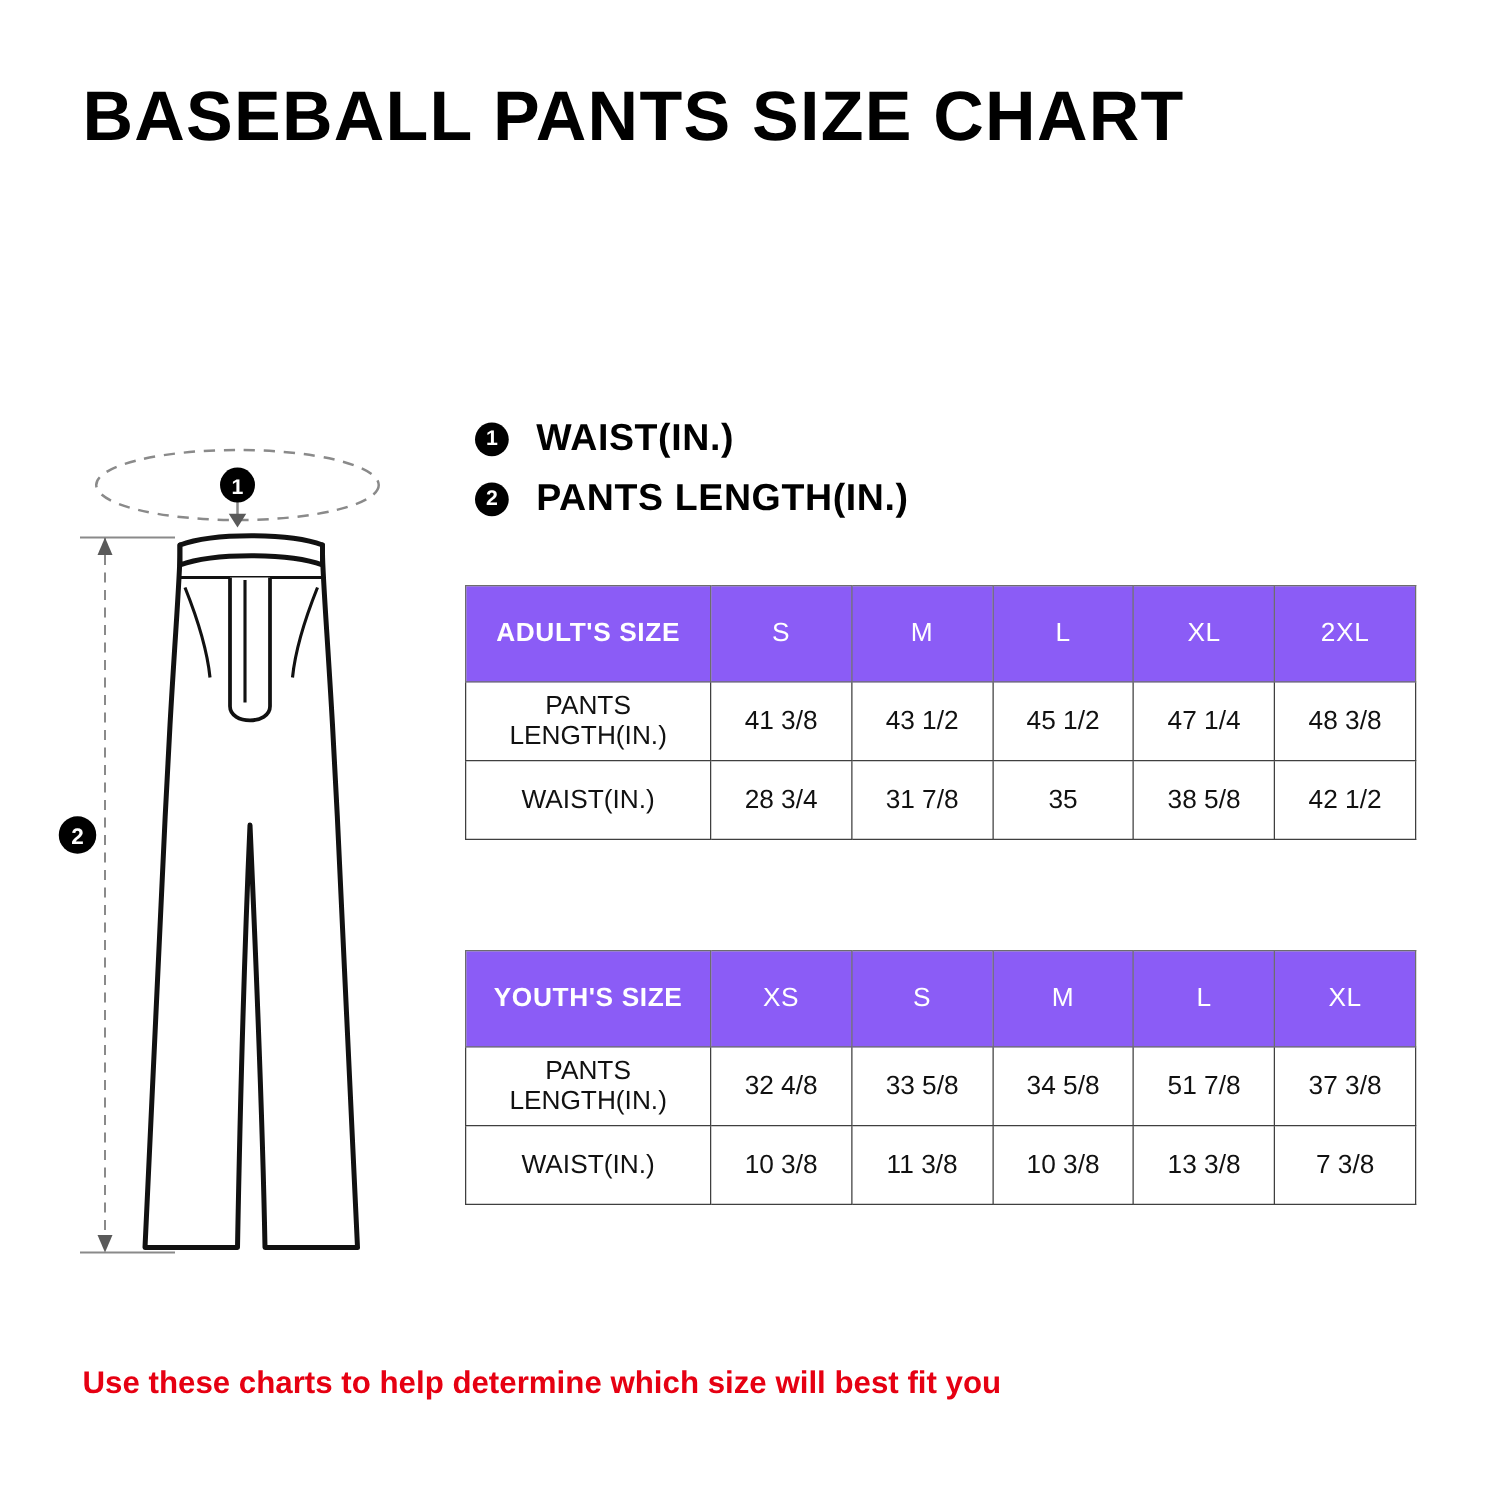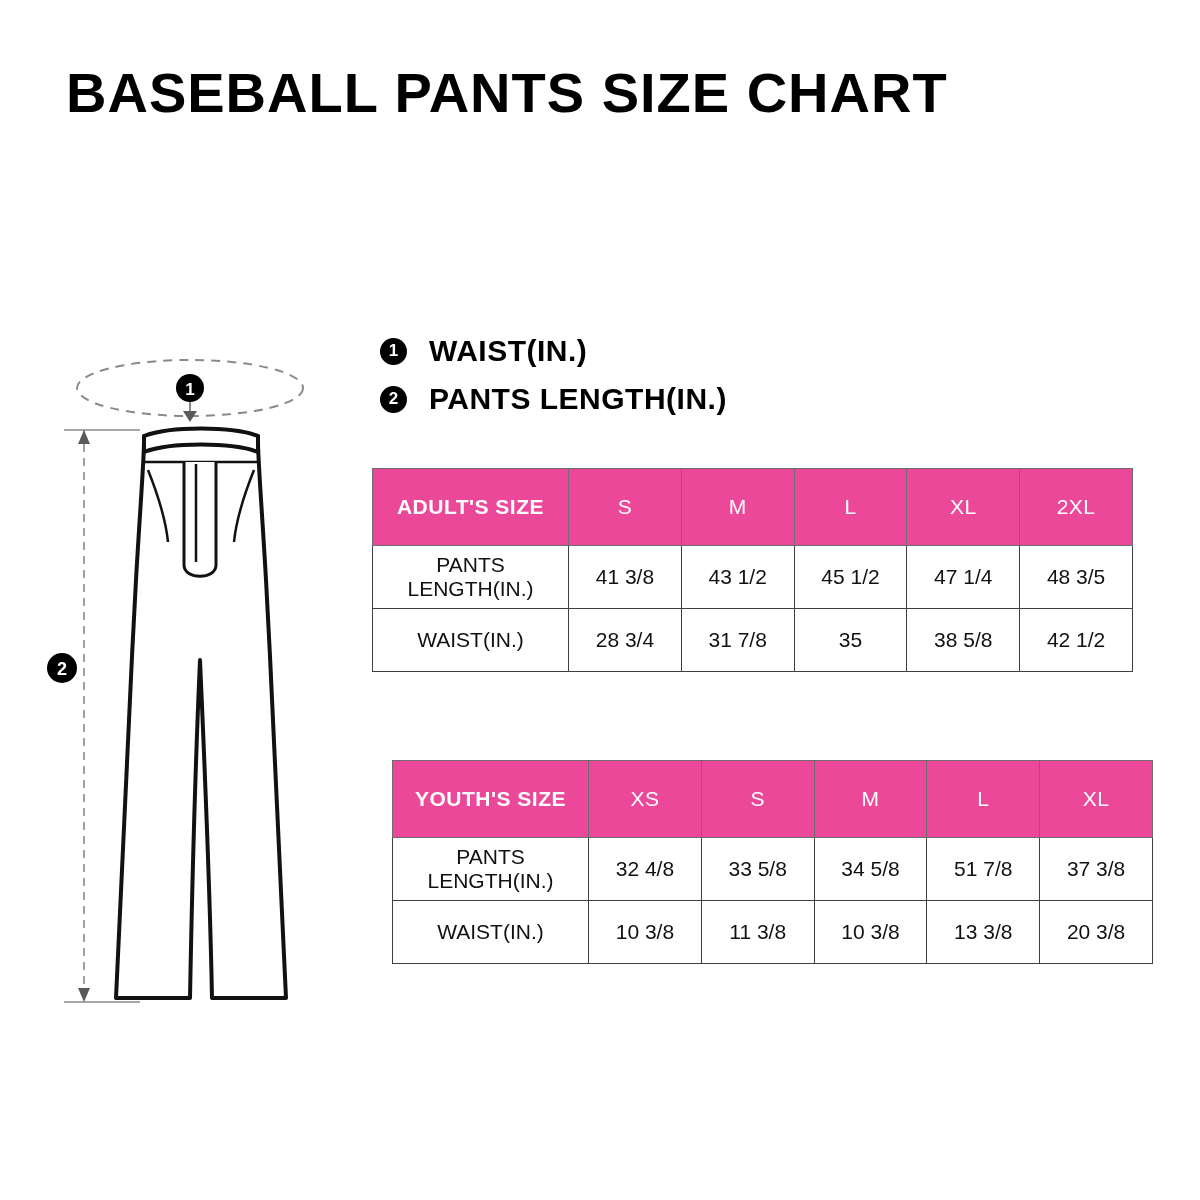--- a/index.html
+++ b/index.html
@@ -92,35 +92,35 @@
     height: 690px;
   }
 
   
   table.size-table {
     position: absolute;
     border-collapse: collapse;
     table-layout: fixed;
   }
   #adult-table { left: 372px; top: 468px; width: 760px; }
-  #youth-table { left: 372px; top: 760px; width: 760px; margin-left: 20px; }
+  #youth-table { left: 372px; top: 760px; width: 760px; }
 
   table.size-table th,
   table.size-table td {
     border: 1px solid #3f3f3f;
     text-align: center;
     font-size: 21px;
     color: #111;
     height: 58px;
     padding: 2px 4px;
     font-weight: normal;
     background: #fff;
   }
   table.size-table thead th {
-    background: #ec4899;
+    background: #8b5cf6;
     color: #ffffff;
     border-color: #6d6d6d;
     font-size: 21px;
     letter-spacing: 0.5px;
     height: 72px;
   }
   table.size-table thead th.corner {
     font-weight: bold;
     line-height: 1.15;
   }
@@ -201,21 +201,21 @@
         <th>2XL</th>
       </tr>
     </thead>
     <tbody>
       <tr>
         <td class="rowhead">PANTS LENGTH(IN.)</td>
         <td>41 3/8</td>
         <td>43 1/2</td>
         <td>45 1/2</td>
         <td>47 1/4</td>
-        <td>48 3/5</td>
+        <td>48 3/8</td>
       </tr>
       <tr>
         <td class="rowhead">WAIST(IN.)</td>
         <td>28 3/4</td>
         <td>31 7/8</td>
         <td>35</td>
         <td>38 5/8</td>
         <td>42 1/2</td>
       </tr>
     </tbody>
@@ -248,19 +248,20 @@
         <td>34  5/8</td>
         <td>51 7/8</td>
         <td>37 3/8</td>
       </tr>
       <tr>
         <td class="rowhead">WAIST(IN.)</td>
         <td>10 3/8</td>
         <td>11 3/8</td>
         <td>10 3/8</td>
         <td>13 3/8</td>
-        <td>20 3/8</td>
+        <td>7 3/8</td>
       </tr>
     </tbody>
   </table>
 
+  <div class="footer-note">Use these charts to help determine which size will best fit you</div>
 
 </div>
 
 </body></html>

